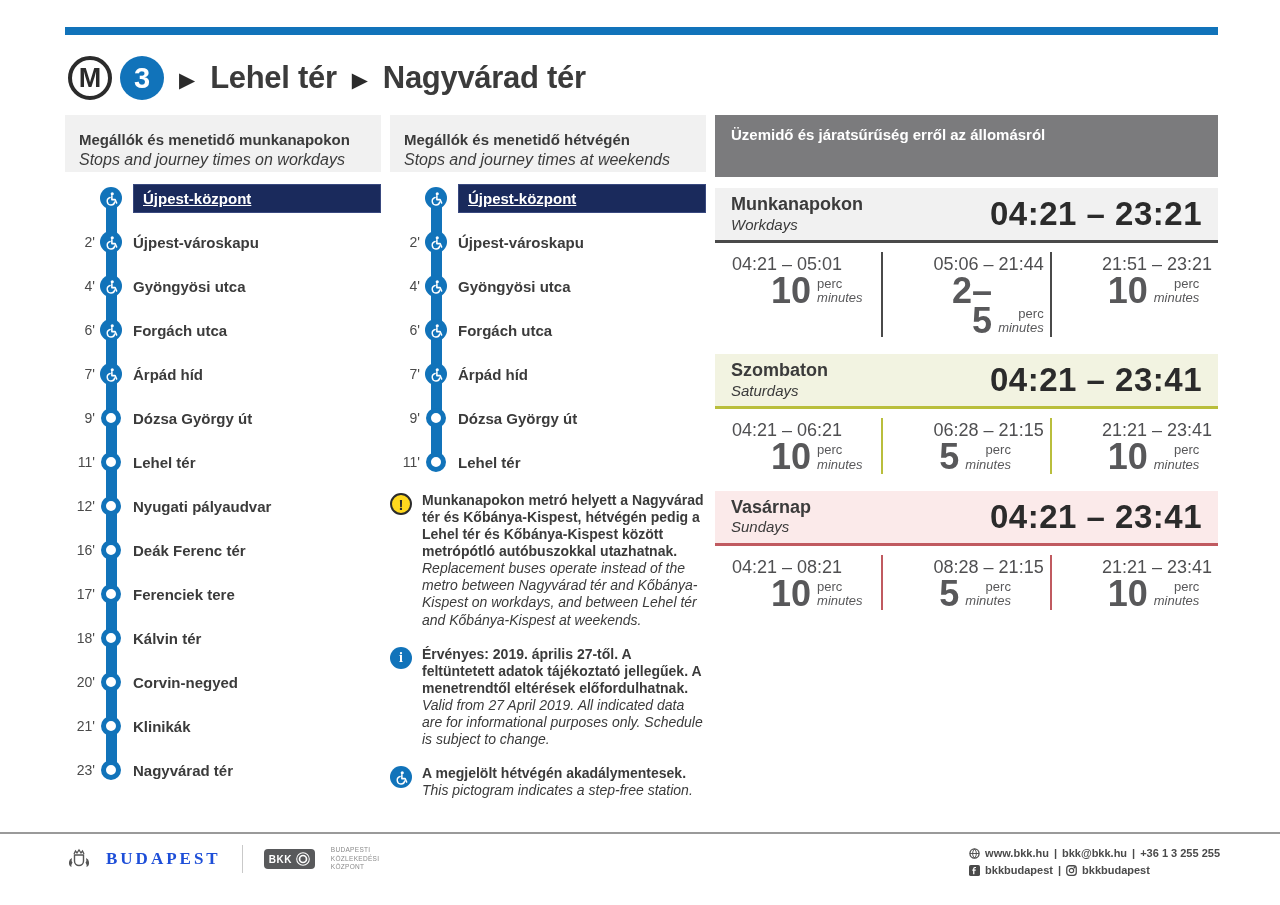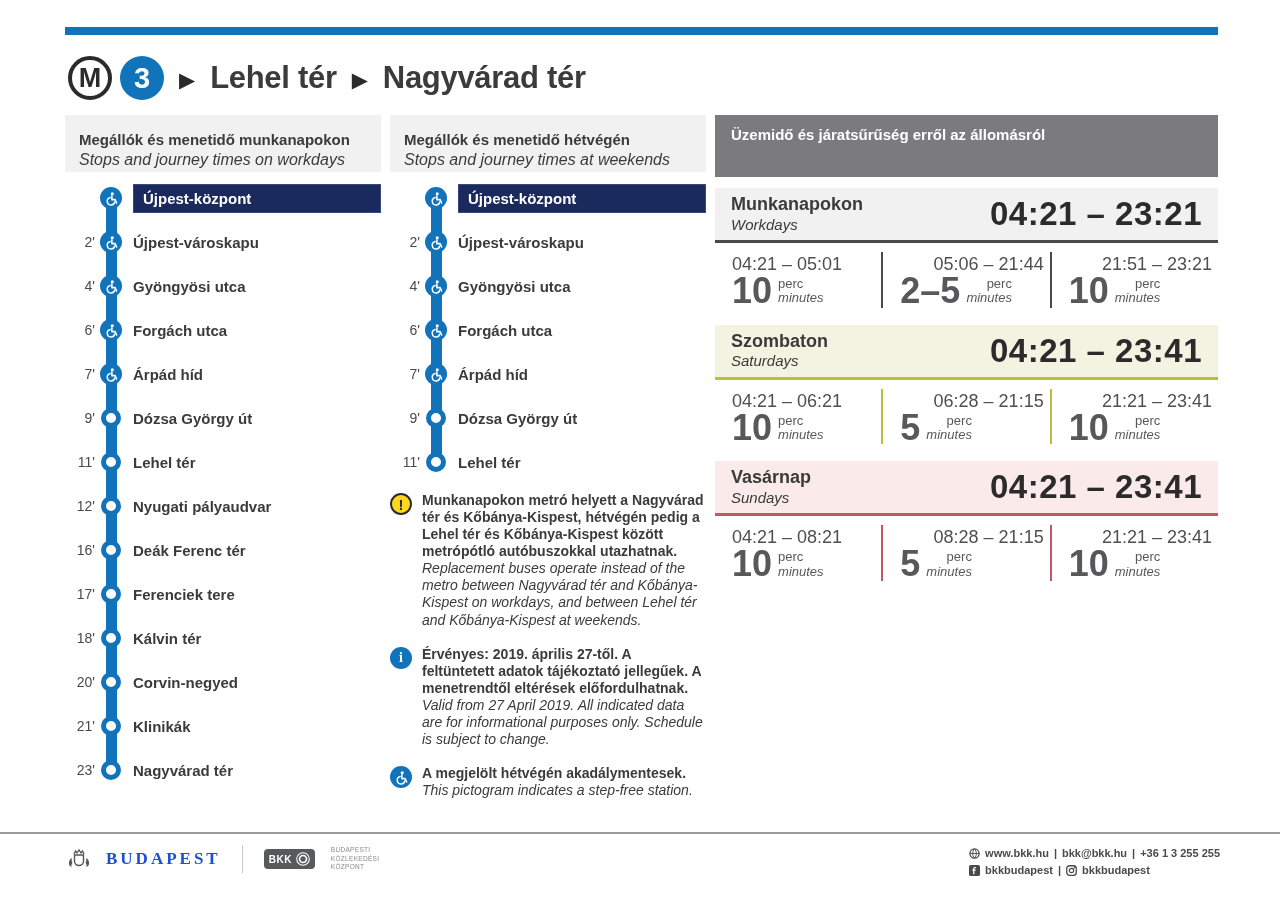--- a/index.html
+++ b/index.html
@@ -49,21 +49,21 @@
                      background:var(--metro-blue);border-radius:6px;}
   .st-row{display:flex;align-items:center;height:44px;position:relative;}
   .st-time{width:30px;text-align:right;font-size:14px;color:#4a4a4a;flex:none;}
   .st-node{width:24px;height:24px;margin-left:4px;margin-right:10px;flex:none;position:relative;z-index:1;
            display:flex;align-items:center;justify-content:center;}
   .st-node.accessible{background:var(--metro-blue);border-radius:50%;width:22px;height:22px;margin-left:5px;margin-right:11px;}
   .st-node.plain{width:20px;height:20px;margin-left:6px;margin-right:12px;background:#fff;
                  border:5px solid var(--metro-blue);border-radius:50%;}
   .st-name{font-size:15px;font-weight:bold;color:var(--ink);white-space:nowrap;}
   .st-row.terminus .st-name{flex:1;background:var(--navy);color:#fff;padding:6px 10px;
-                            box-shadow:inset 0 0 0 1px #39497f;white-space:nowrap;}
+                            box-shadow:inset 0 0 0 1px #39497f;white-space:nowrap;text-decoration:underline;}
 
   
   .notes{margin-top:8px;display:flex;flex-direction:column;gap:17px;}
   .note{display:flex;gap:10px;align-items:flex-start;}
   .note-icon{width:22px;height:22px;flex:none;border-radius:50%;display:flex;align-items:center;justify-content:center;margin-top:1px;}
   .note-icon.warning{background:var(--warn-yellow);border:2px solid #2b2b2b;color:#2b2b2b;font-weight:bold;font-size:15px;}
   .note-icon.info{background:var(--metro-blue);color:#fff;font-weight:bold;font-size:14px;font-family:"Liberation Serif",serif;}
   .note-icon.wheelchair{background:var(--metro-blue);}
   .note-text{font-size:14px;line-height:1.22;}
   .note-hu{font-weight:bold;display:block;}
@@ -78,21 +78,21 @@
   .svc-day{display:flex;justify-content:space-between;align-items:center;
            padding:5px 16px;height:55px;background:var(--th-bg);border-bottom:3px solid var(--th-line);}
   .svc-day .hu{font-size:18px;font-weight:bold;line-height:1.25;}
   .svc-day .en{font-size:15px;font-style:italic;line-height:1.25;}
   .svc-hours{font-size:33px;font-weight:bold;color:#2b2b2b;letter-spacing:.5px;}
   .svc-freqs{display:flex;padding:9px 0 6px 0;}
   .svc-freq{flex:1;padding:2px 6px 2px 17px;}
   .svc-freq + .svc-freq{border-left:2px solid var(--th-line);text-align:right;}
   .freq-range{font-size:18px;color:var(--mid-gray);margin-bottom:1px;}
   .freq-val{display:flex;align-items:flex-end;gap:6px;}
-  .freq-num{font-size:36px;font-weight:bold;color:#58585a;line-height:.82;}
+  .freq-num{font-size:36px;font-weight:bold;color:#58585a;line-height:.82;margin-left:39px;}
   .freq-unit{display:flex;flex-direction:column;font-size:13px;color:#58585a;line-height:1.08;}
   .freq-unit .en{font-style:italic;}
   .theme-workday{--th-bg:var(--panel-gray);--th-line:var(--work-line);}
   .theme-saturday{--th-bg:var(--sat-bg);--th-line:var(--sat-line);}
   .theme-sunday{--th-bg:var(--sun-bg);--th-line:var(--sun-line);}
 
   
   .footer-rule{position:absolute;left:0;top:832px;width:1280px;height:2px;background:#9a9a9a;}
   .footer{position:absolute;left:65px;top:845px;width:1155px;display:flex;justify-content:space-between;align-items:flex-start;}
   .f-left{display:flex;align-items:center;gap:13px;}

